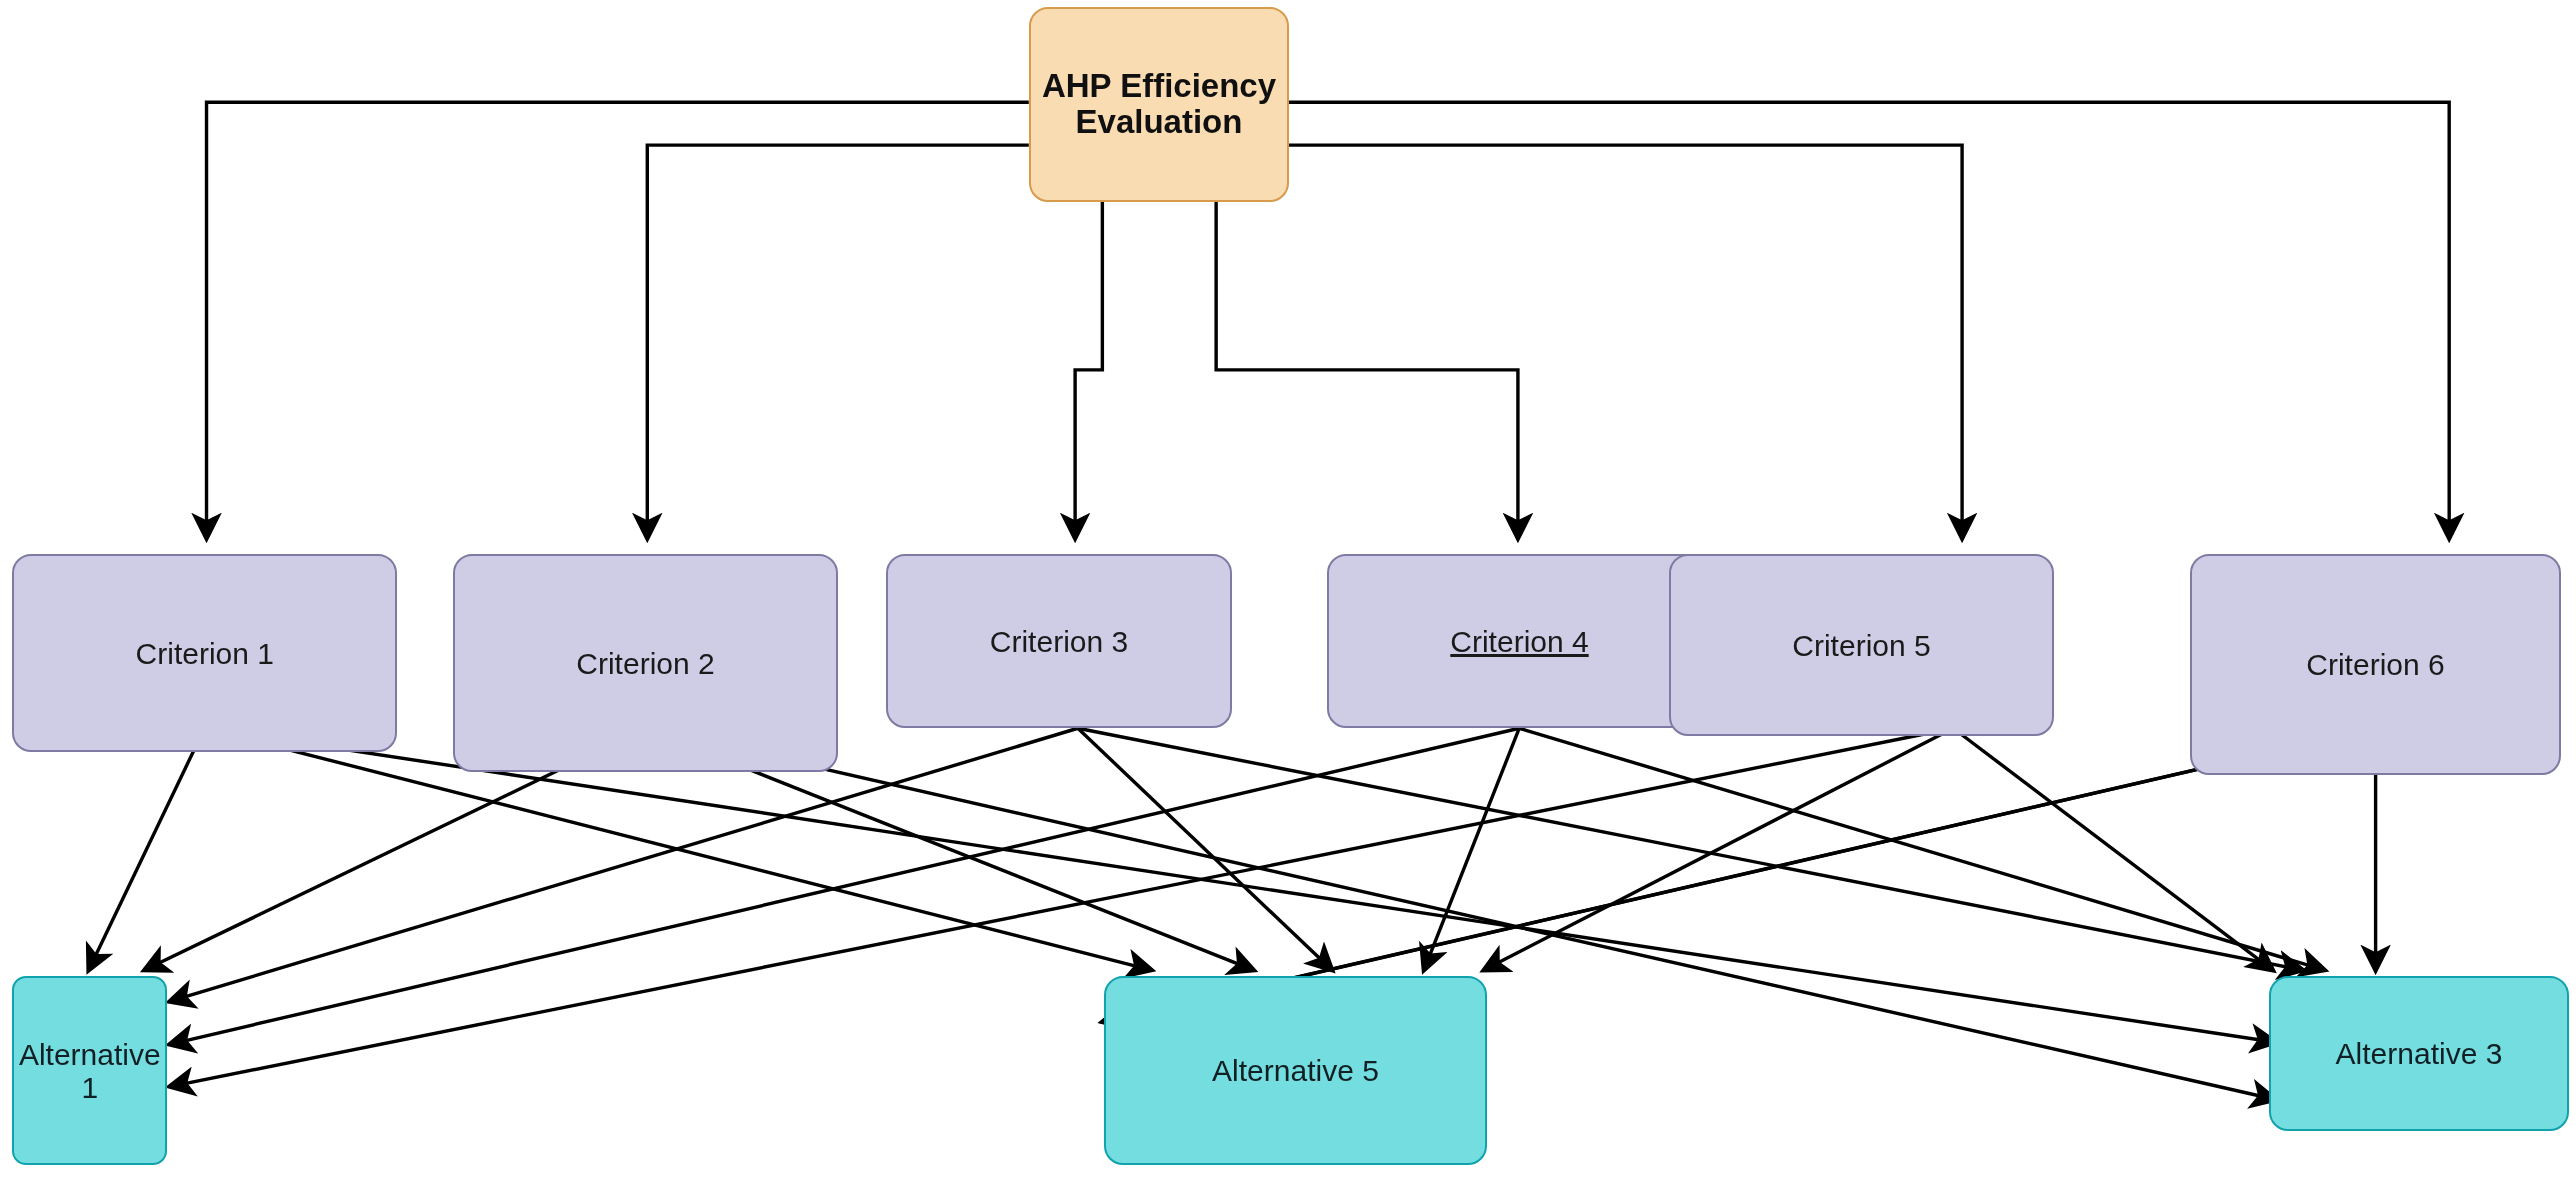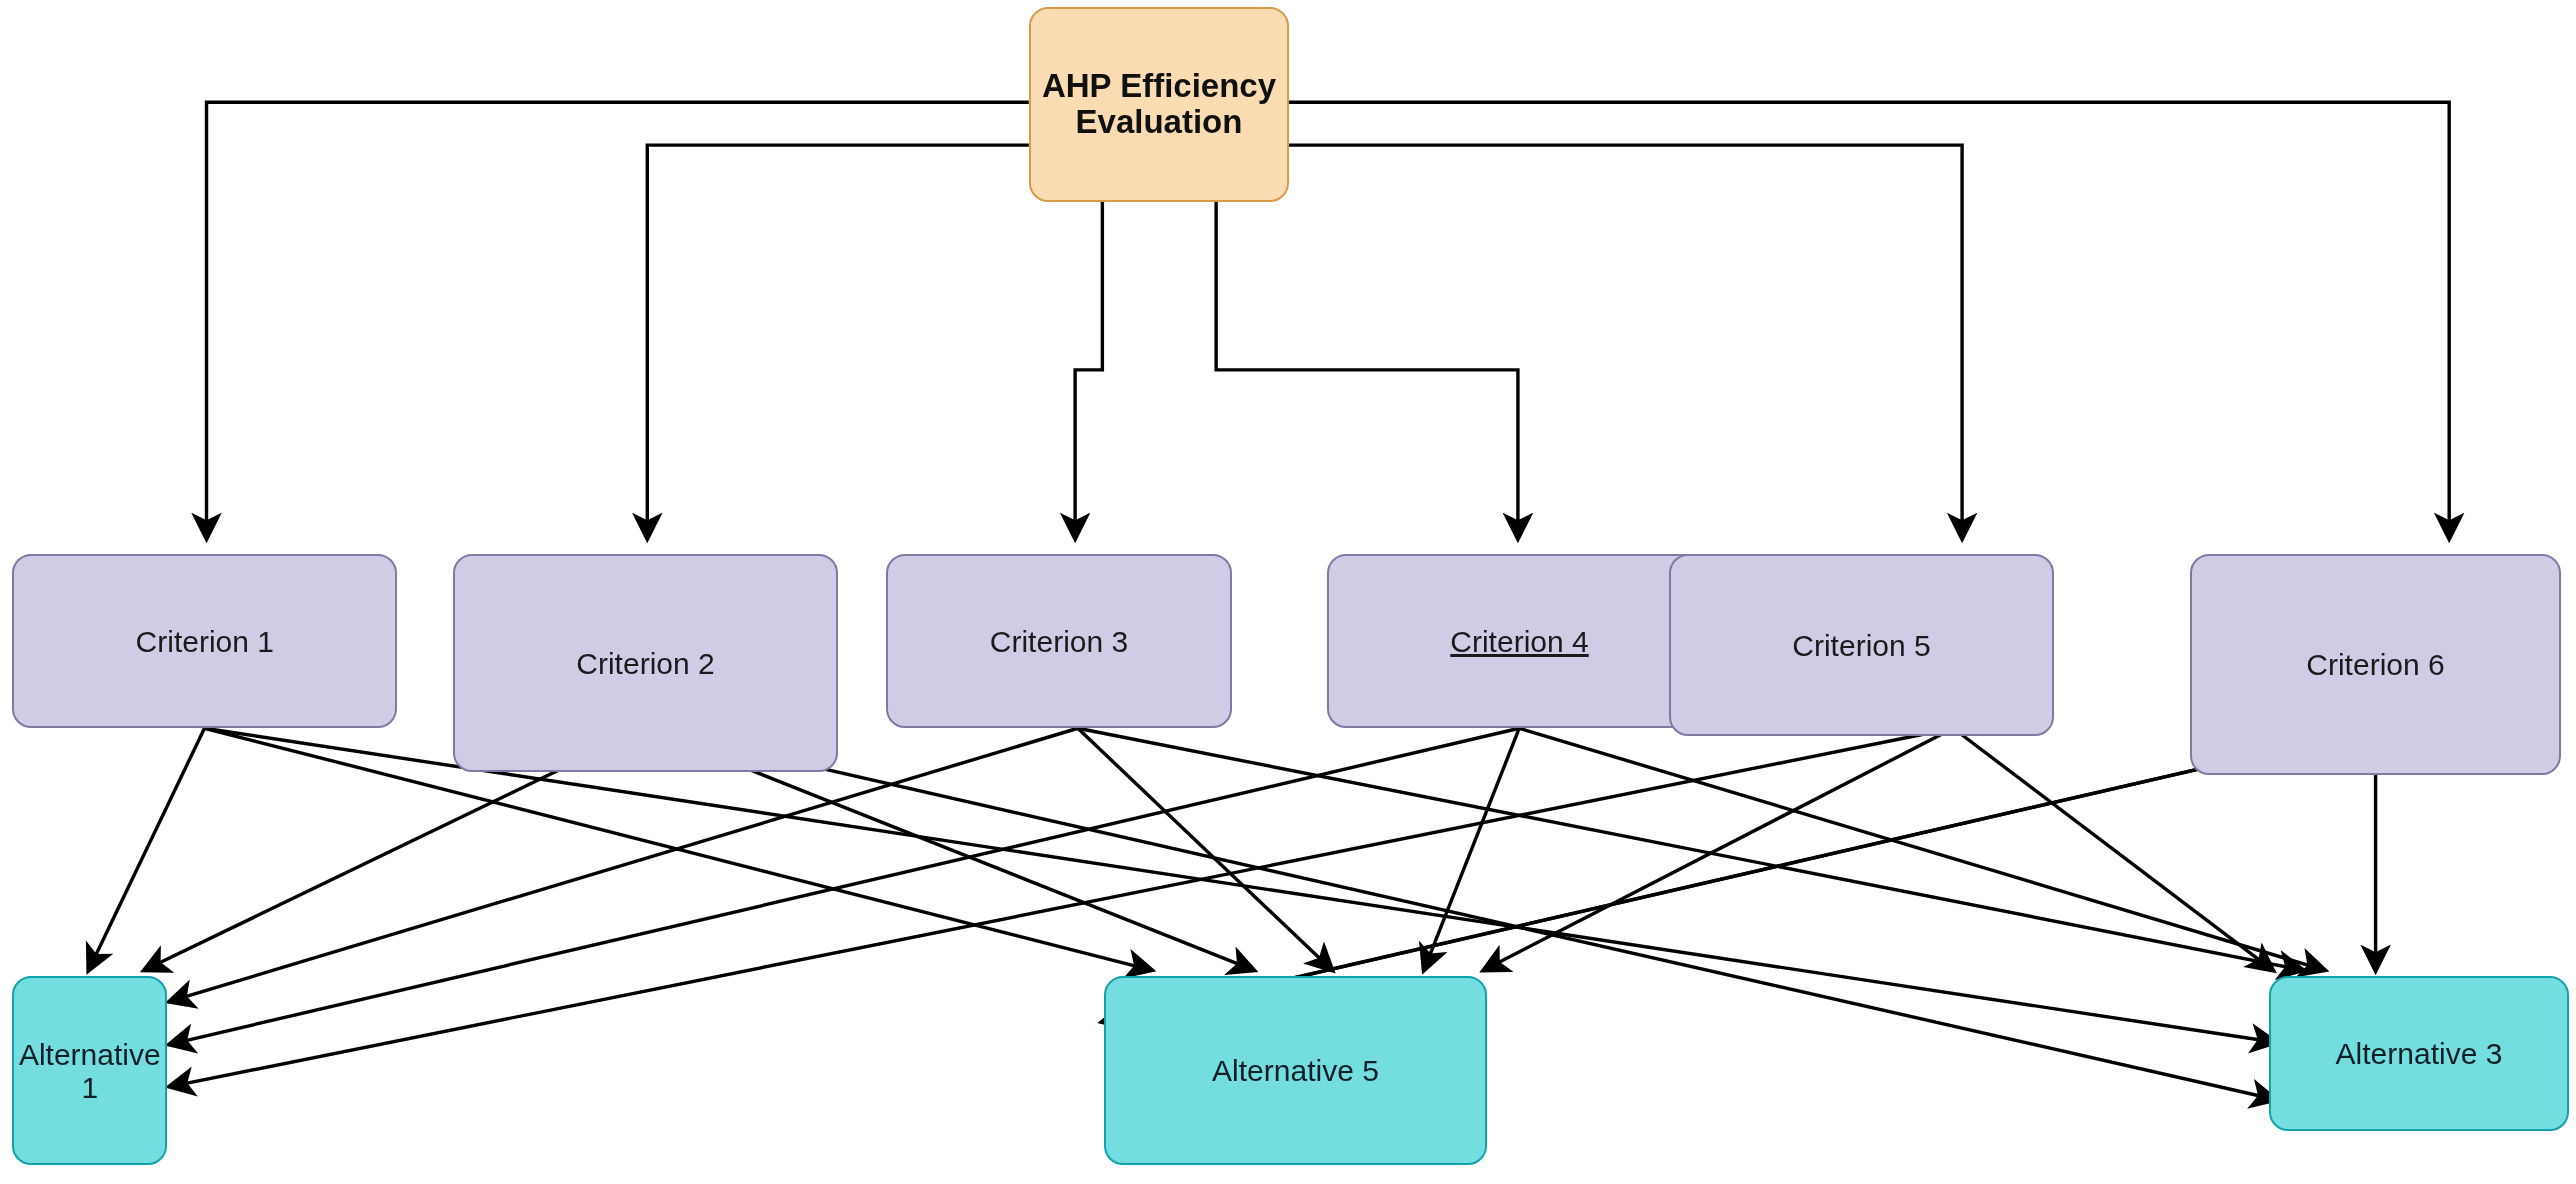--- a/index.html
+++ b/index.html
@@ -97,39 +97,39 @@
         <line x1="3487" y1="1069" x2="1620" y2="1500" marker-end="url(#arrow)"></line>
         <line x1="3487" y1="1069" x2="1618" y2="1500" marker-end="url(#arrow)"></line>
         <line x1="3487" y1="1069" x2="3487" y2="1424" marker-end="url(#arrow)"></line>
       </g>
   </svg>
 
   <div id="nodes">
       <div class="node node-goal" style="left: 1029px; top: 6.8px; width: 260px; height: 195px; background: rgb(250, 220, 179); border-color: rgb(215, 155, 74);">
         <span class="node-label">AHP Efficiency Evaluation</span>
       </div>
-      <div class="node node-criterion" style="left: 12.3px; top: 554px; width: 385px; height: 174px; background: rgb(207, 204, 229); border-color: rgb(126, 122, 163);">
+      <div class="node node-criterion" style="left: 12.3px; top: 554px; width: 385px; height: 198px; background: rgb(207, 204, 229); border-color: rgb(126, 122, 163);">
         <span class="node-label">Criterion 1</span>
       </div>
       <div class="node node-criterion" style="left: 453px; top: 554px; width: 385px; height: 218px; background: rgb(207, 204, 229); border-color: rgb(126, 122, 163);">
         <span class="node-label">Criterion 2</span>
       </div>
       <div class="node node-criterion" style="left: 886px; top: 554px; width: 346px; height: 174px; background: rgb(207, 204, 229); border-color: rgb(126, 122, 163);">
         <span class="node-label">Criterion 3</span>
       </div>
       <div class="node node-criterion" style="left: 1327px; top: 554px; width: 385px; height: 174px; background: rgb(207, 204, 229); border-color: rgb(126, 122, 163); text-decoration: underline;">
         <span class="node-label">Criterion 4</span>
       </div>
       <div class="node node-criterion" style="left: 1669px; top: 554px; width: 385px; height: 182px; background: rgb(207, 204, 229); border-color: rgb(126, 122, 163);">
         <span class="node-label">Criterion 5</span>
       </div>
       <div class="node node-criterion" style="left: 2190px; top: 554px; width: 371px; height: 221px; background: rgb(207, 204, 229); border-color: rgb(126, 122, 163);">
         <span class="node-label">Criterion 6</span>
       </div>
-      <div class="node node-alternative" style="left: 12.3px; top: 976px; width: 155px; height: 189px; background: rgb(115, 221, 224); border-color: rgb(17, 163, 173);">
+      <div class="node node-alternative" style="left: 12.3px; top: 976px; width: 155px; height: 189px; background: rgb(115, 221, 224); border-color: rgb(17, 163, 173); border-radius: 14px;">
         <span class="node-label">Alternative 1</span>
       </div>
       <div class="node node-alternative" style="left: 1104px; top: 976px; width: 383px; height: 189px; background: rgb(115, 221, 224); border-color: rgb(17, 163, 173);">
         <span class="node-label">Alternative 5</span>
       </div>
       <div class="node node-alternative" style="left: 2269px; top: 976px; width: 300px; height: 155px; background: rgb(115, 221, 224); border-color: rgb(17, 163, 173);">
         <span class="node-label">Alternative 3</span>
       </div>
     </div>
 

